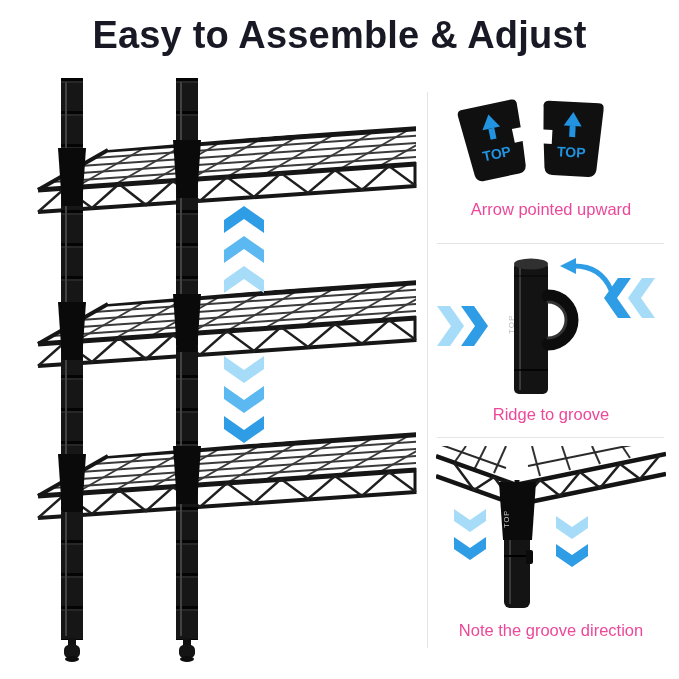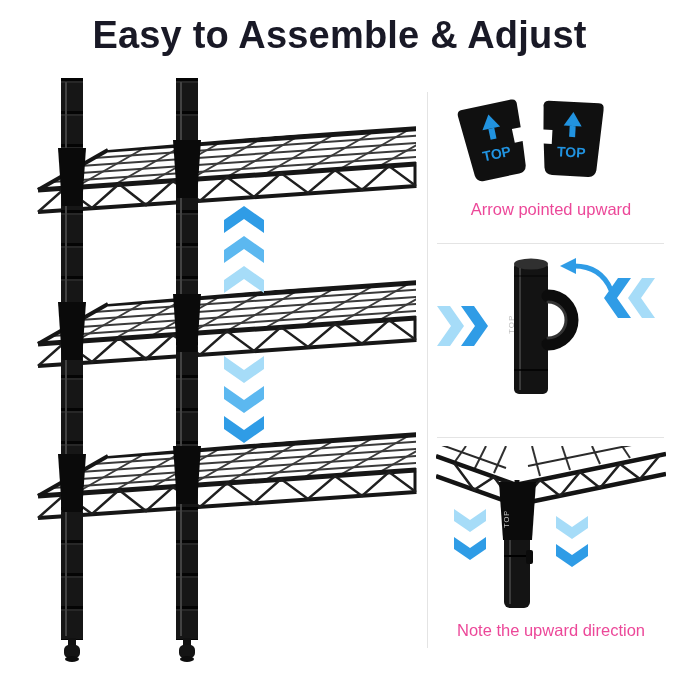--- a/index.html
+++ b/index.html
@@ -158,20 +158,21 @@
       </g>
       <g>
         <polygon points="14,54 28,74 14,94 1,94 15,74 1,54" fill="#A6DCF8"></polygon>
         <polygon points="38,54 52,74 38,94 25,94 39,74 25,54" fill="#2F9CE6"></polygon>
       </g>
       <g>
         <polygon points="182,26 168,46 182,66 195,66 181,46 195,26" fill="#2F9CE6"></polygon>
         <polygon points="206,26 192,46 206,66 219,66 205,46 219,26" fill="#A6DCF8"></polygon>
       </g>
     </svg>
+    <div class="caption">Ridge to groove</div>
   </div>
 
   <div class="h-divider hd2"></div>
 
   <div class="panel p3">
     <svg width="230" height="168" viewBox="0 0 230 168">
       <g stroke="#303030" stroke-width="2">
         <line x1="104" y1="30" x2="96" y2="0"></line>
         <line x1="134" y1="24" x2="126" y2="0"></line>
         <line x1="164" y1="18" x2="156" y2="0"></line>
@@ -201,16 +202,16 @@
         <polygon points="63,36 100,36 96,94 67,94" fill="#0b0b0b"></polygon>
         <text transform="translate(73,82) rotate(-90)" font-size="7.5" fill="#c4c4c4" letter-spacing="1">TOP</text>
       </g>
       <g>
         <polygon points="18,75 34,86 50,75 50,63 34,74 18,63" fill="#A6DCF8"></polygon>
         <polygon points="18,103 34,114 50,103 50,91 34,102 18,91" fill="#2F9CE6"></polygon>
         <polygon points="120,82 136,93 152,82 152,70 136,81 120,70" fill="#A6DCF8"></polygon>
         <polygon points="120,110 136,121 152,110 152,98 136,109 120,98" fill="#2F9CE6"></polygon>
       </g>
     </svg>
-    <div class="caption">Note the upward direction</div>
+    <div class="caption">Note the groove direction</div>
   </div>
 
 </div>
 
 </body></html>

